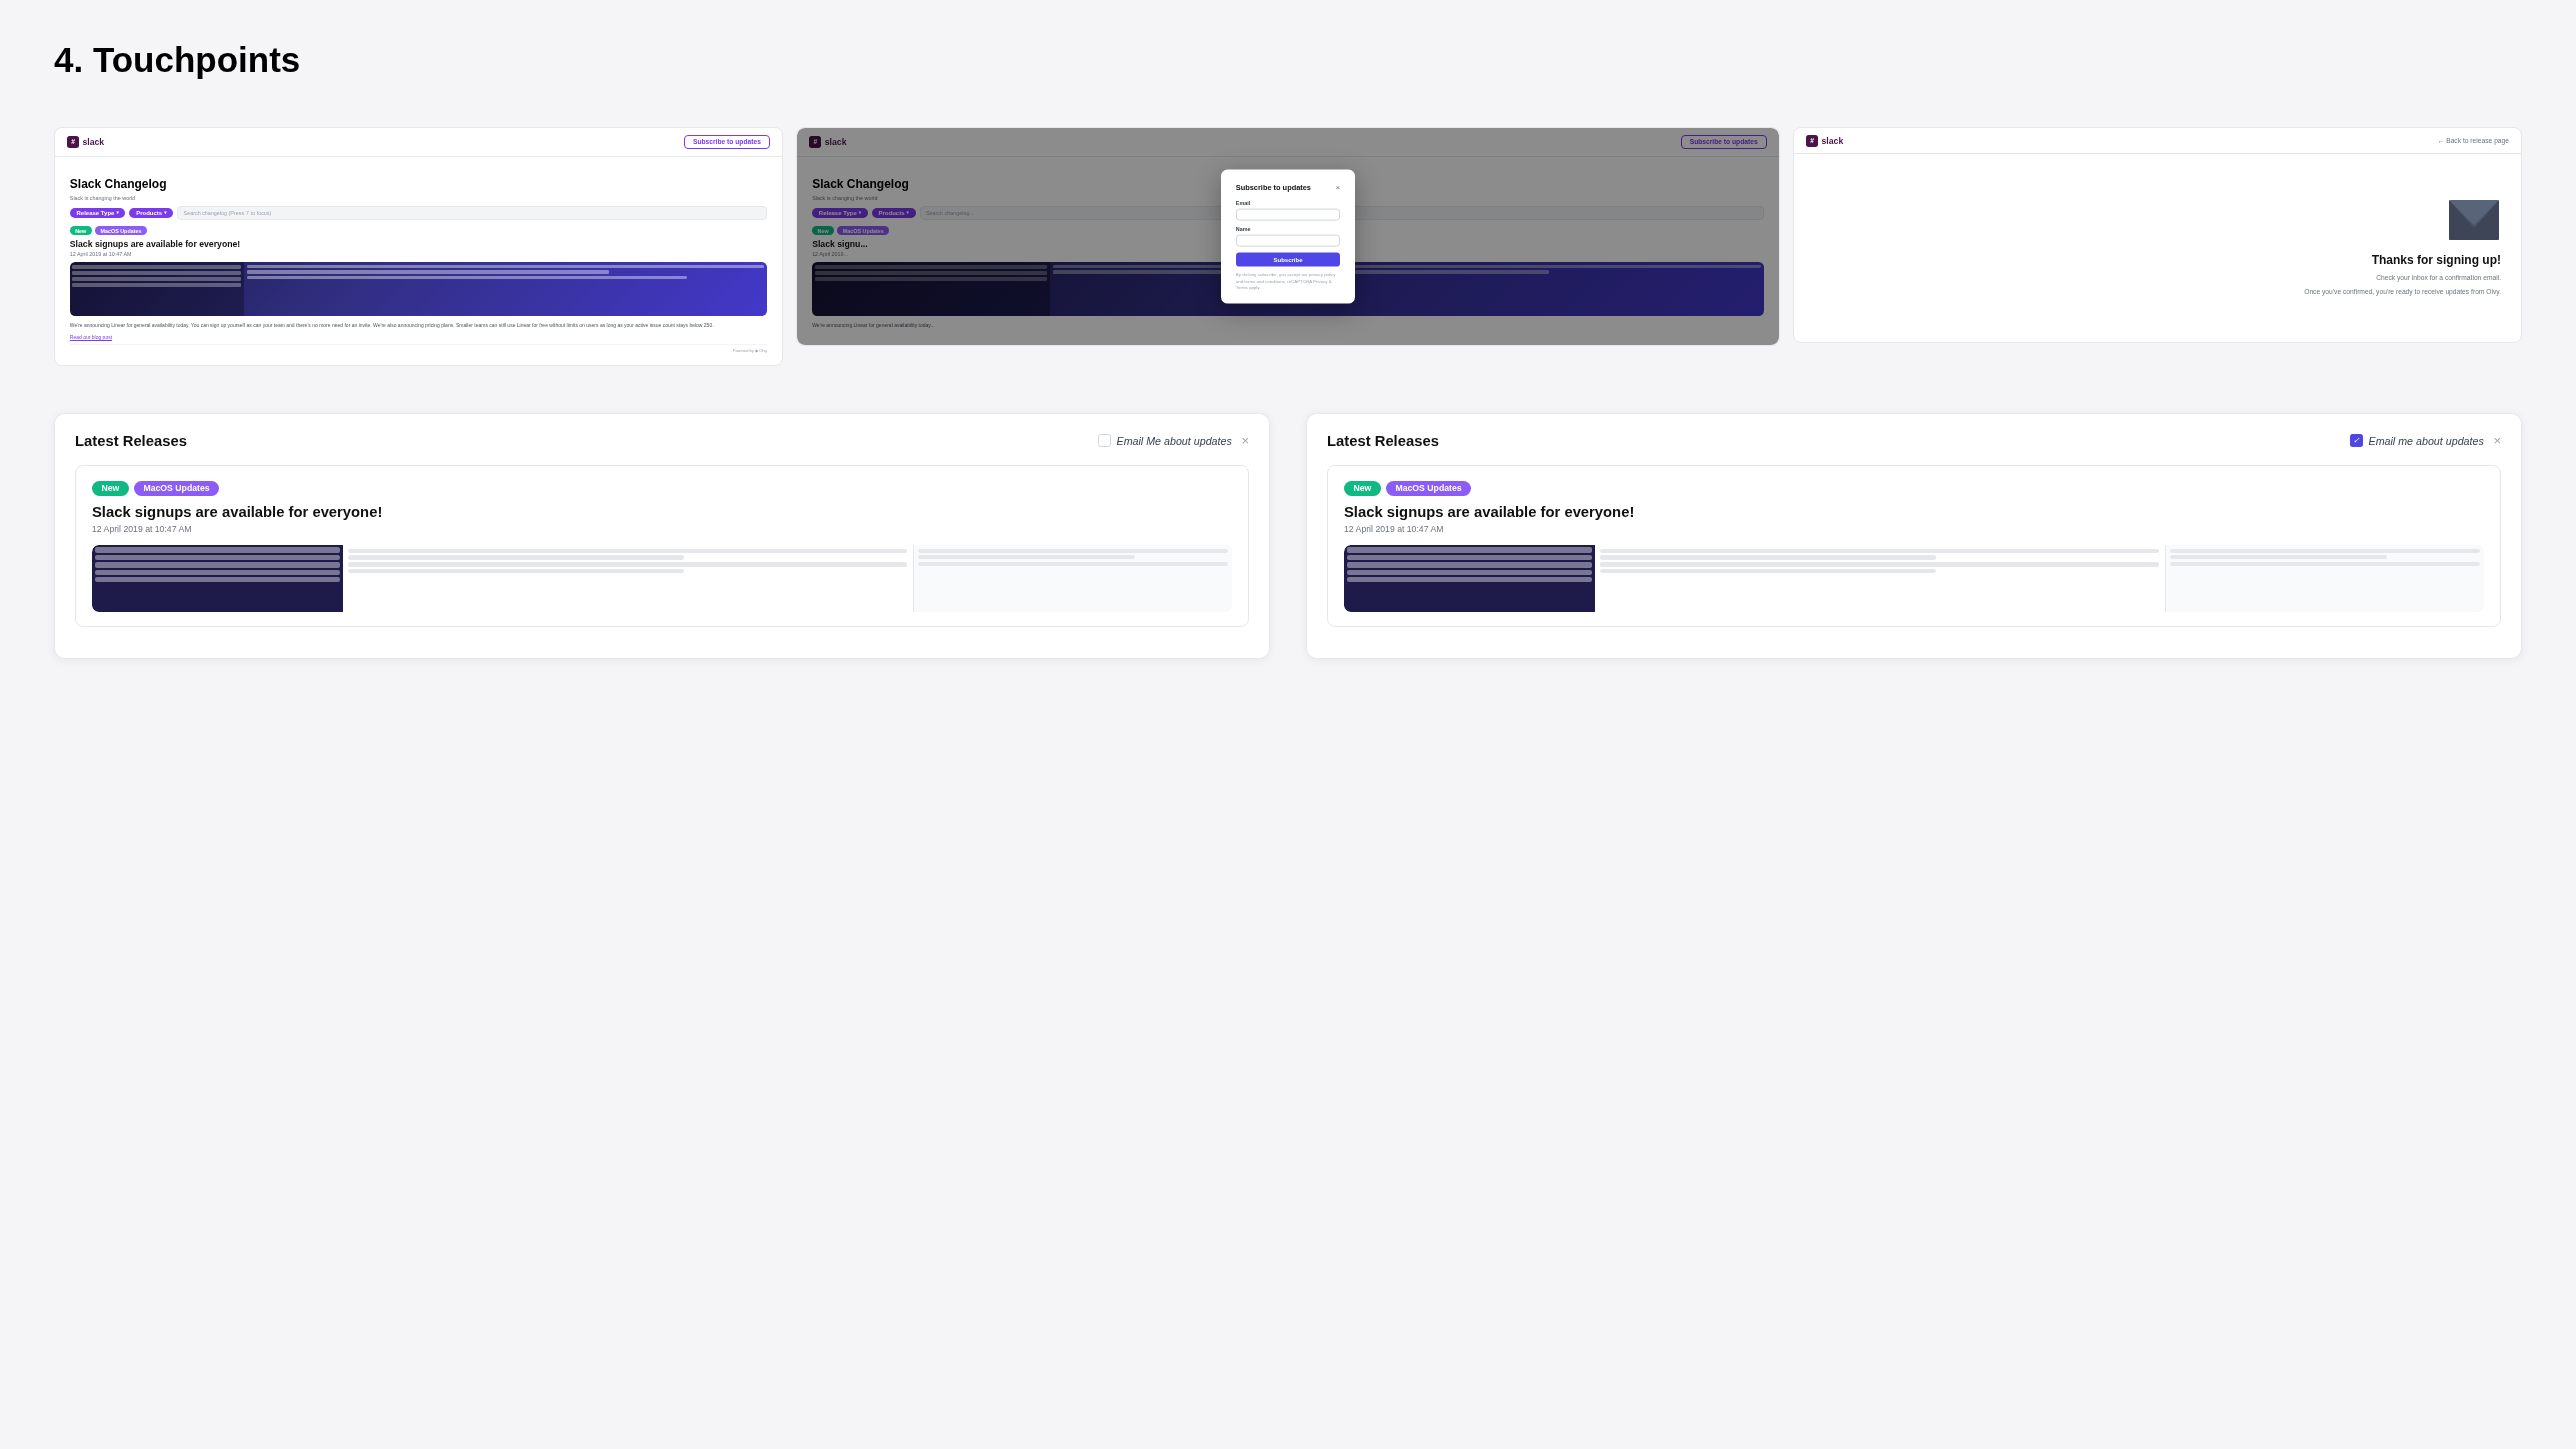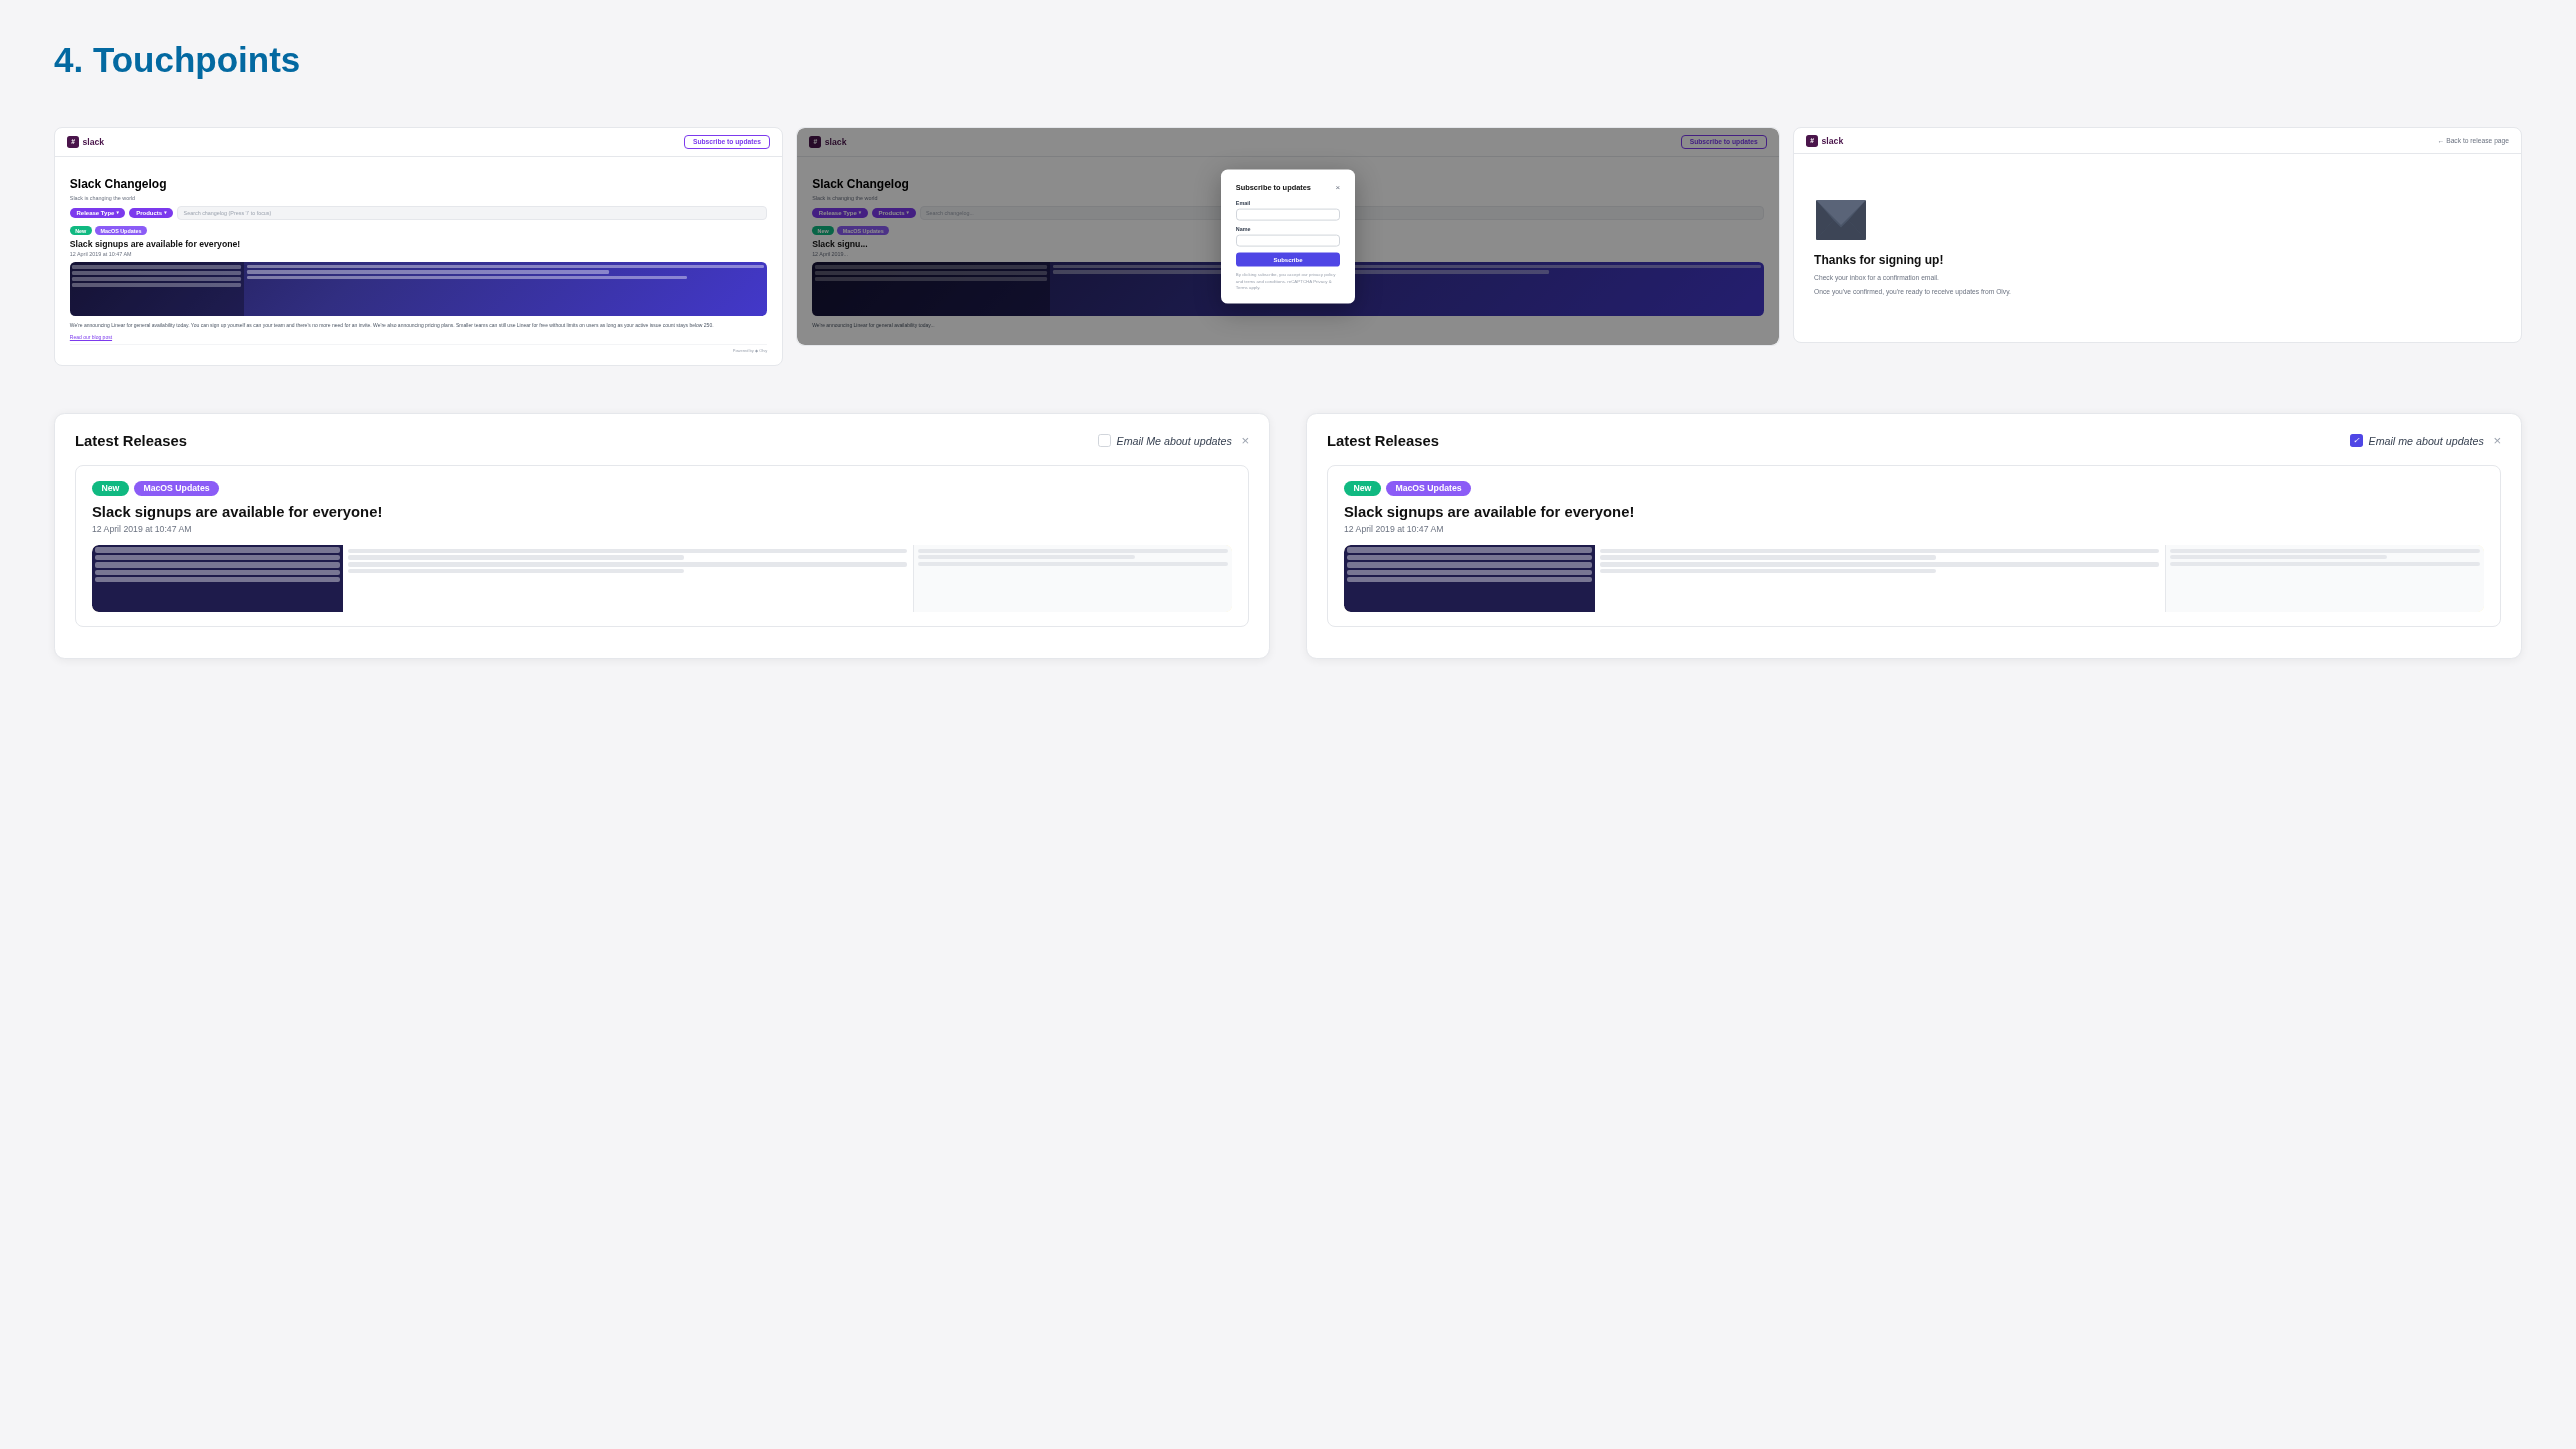--- a/index.html
+++ b/index.html
@@ -6,21 +6,21 @@
     body {
       background: #f5f5f7;
       font-family: -apple-system, BlinkMacSystemFont, 'Segoe UI', sans-serif;
       color: #1a1a2e;
       padding: 40px 54px;
       min-height: 1449px;
     }
     h1.page-title {
       font-size: 35px;
       font-weight: 800;
-      color: #0369a1;
+      color: #000000;
       margin-bottom: 47px;
     }
     h2.section-title {
       font-size: 19px;
       font-weight: 700;
       color: #111827;
       margin-bottom: 20px;
     }
     .section { margin-bottom: 47px; }
 
@@ -244,21 +244,21 @@
     .modal-fine-print {
       font-size: 4.4px;
       color: #9ca3af;
       line-height: 1.4;
     }
 
     
     .confirmation-panel {
       display: flex;
       flex-direction: column;
-      align-items: flex-start;
+      align-items: flex-end;
       justify-content: center;
       padding: 27px 20px;
       min-height: 188px;
     }
     .envelope-icon {
       width: 54px; height: 40px;
       margin-bottom: 13.4px;
     }
     .confirm-title {
       font-size: 12px;

